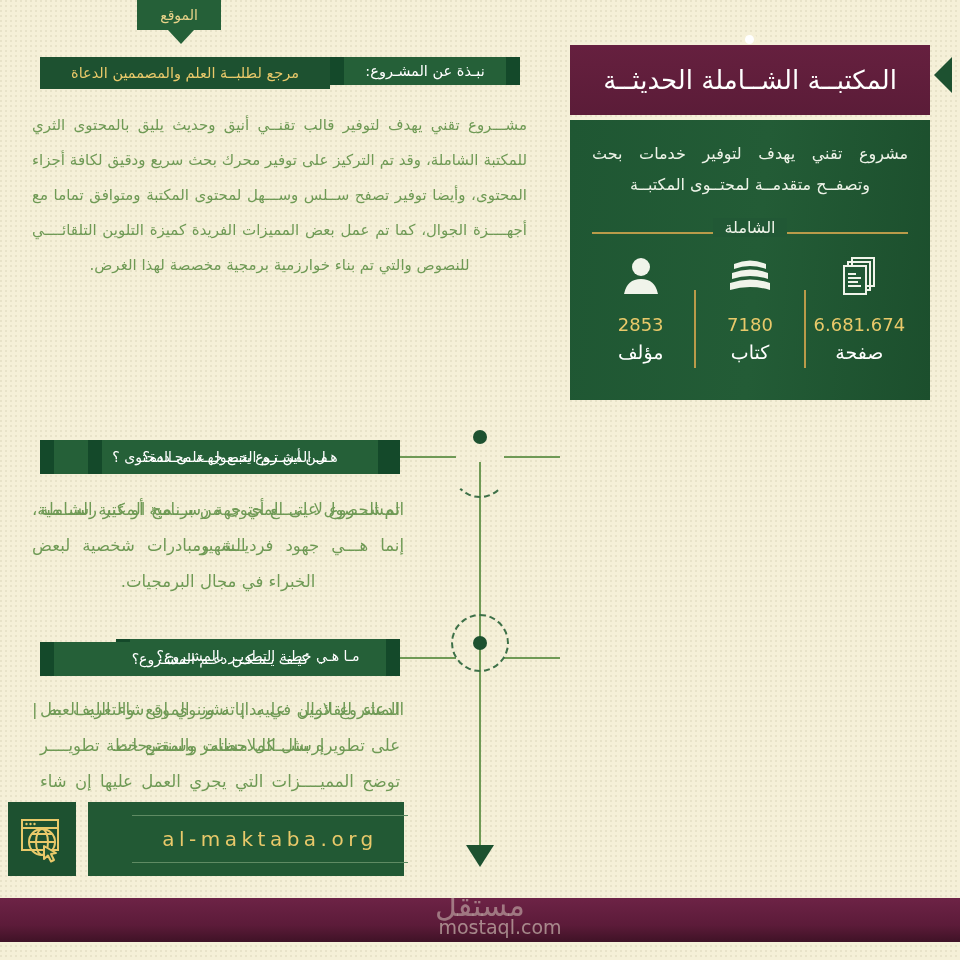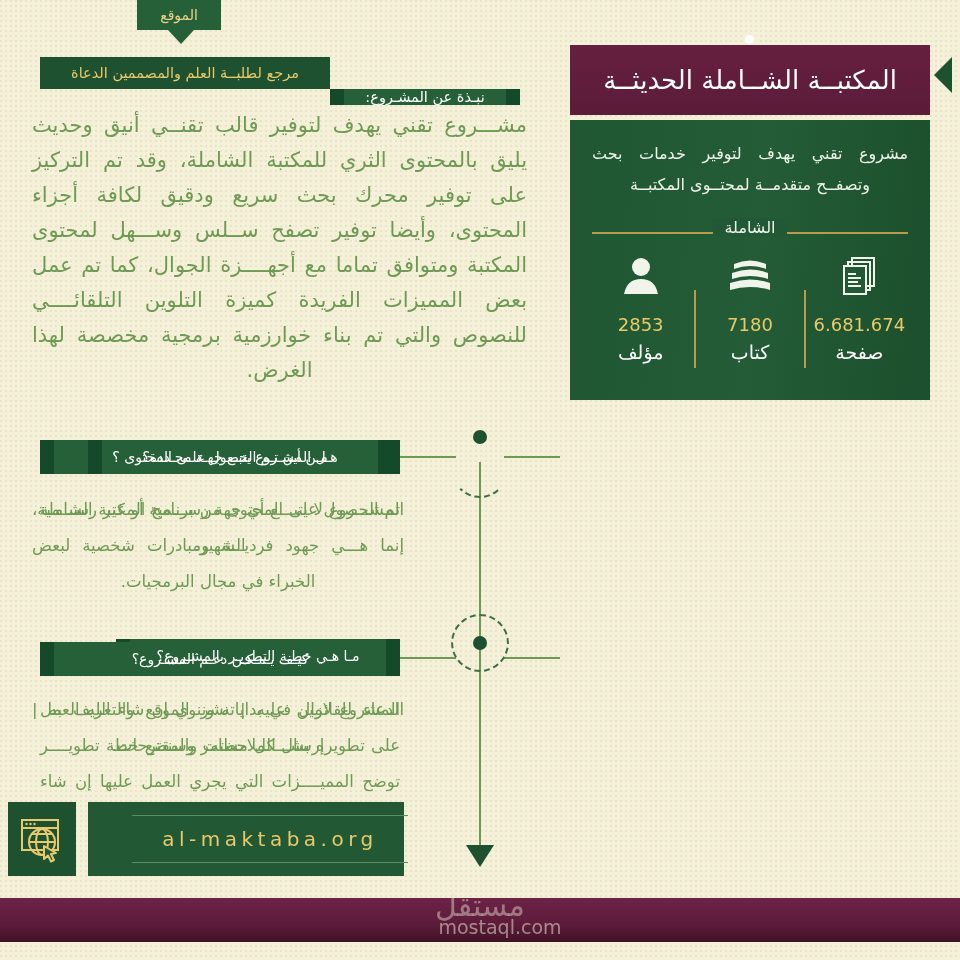--- a/index.html
+++ b/index.html
@@ -79,29 +79,29 @@
 
   
   #ref-bar {
     left: 40px; top: 57px; width: 290px; height: 32px;
     background: #1d5130;
     color: #e9c96a;
     font-size: 14.5px;
     display: flex; align-items: center; justify-content: center;
   }
   #about-bar {
-    left: 330px; top: 57px; width: 190px; height: 16px; margin-top: 32px;
+    left: 330px; top: 57px; width: 190px; height: 28px;
   }
   #about-bar { font-size: 14.5px; color:#fff; }
 
   
   #intro-paragraph {
     left: 32px; top: 108px; width: 495px;
     color: #6f9a55;
-    font-size: 21px;
+    font-size: 15px;
     line-height: 35px;
     text-align: justify;
     text-align-last: center;
   }
 
   
   #hero-title {
     right: 30px; top: 45px; width: 360px; height: 70px;
     background: linear-gradient(180deg, #66203f 0%, #5b1c38 100%);
     color: #ffffff;

